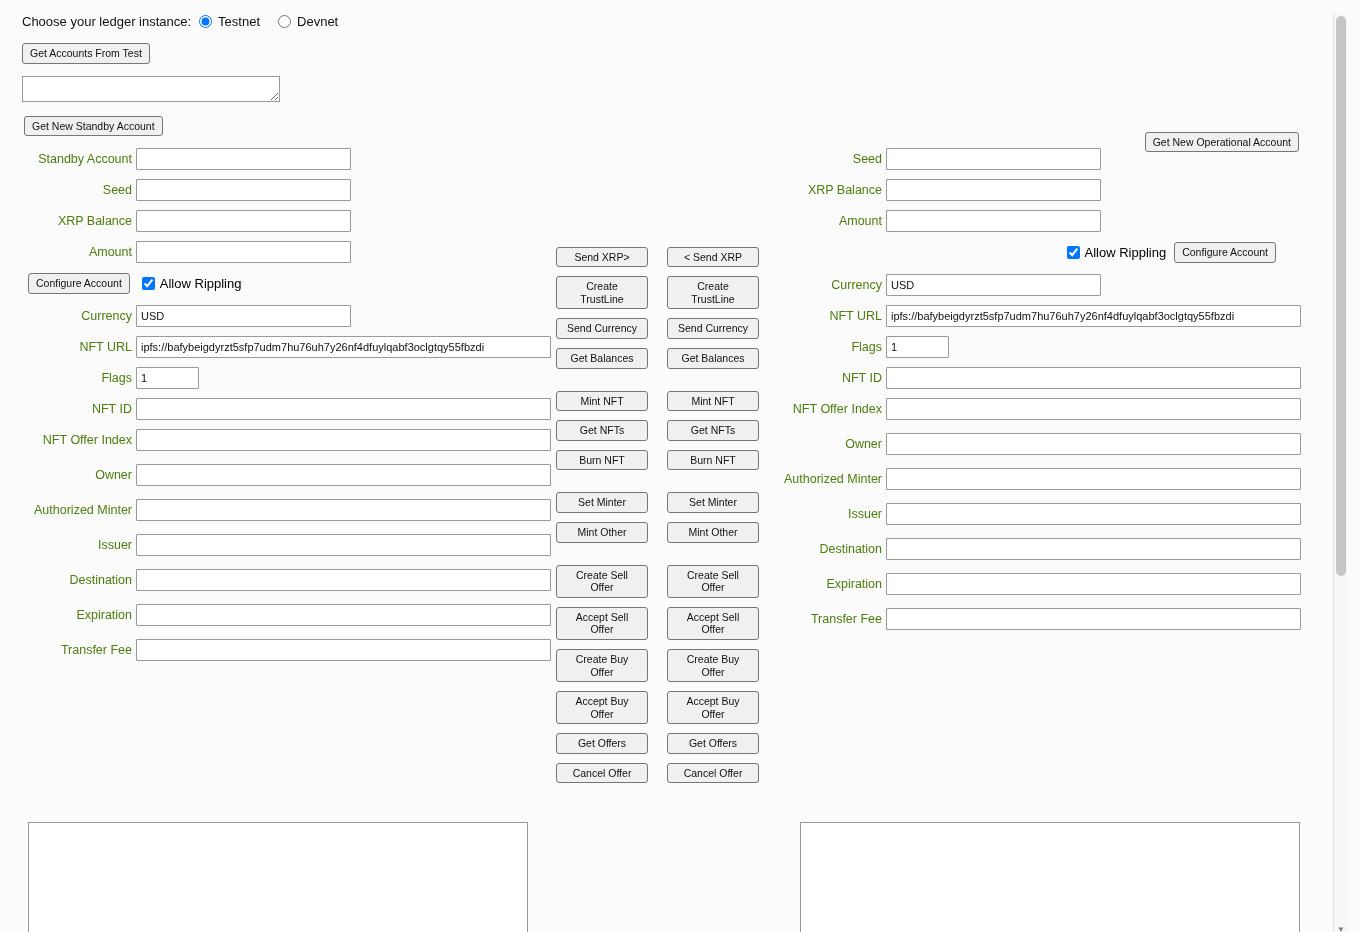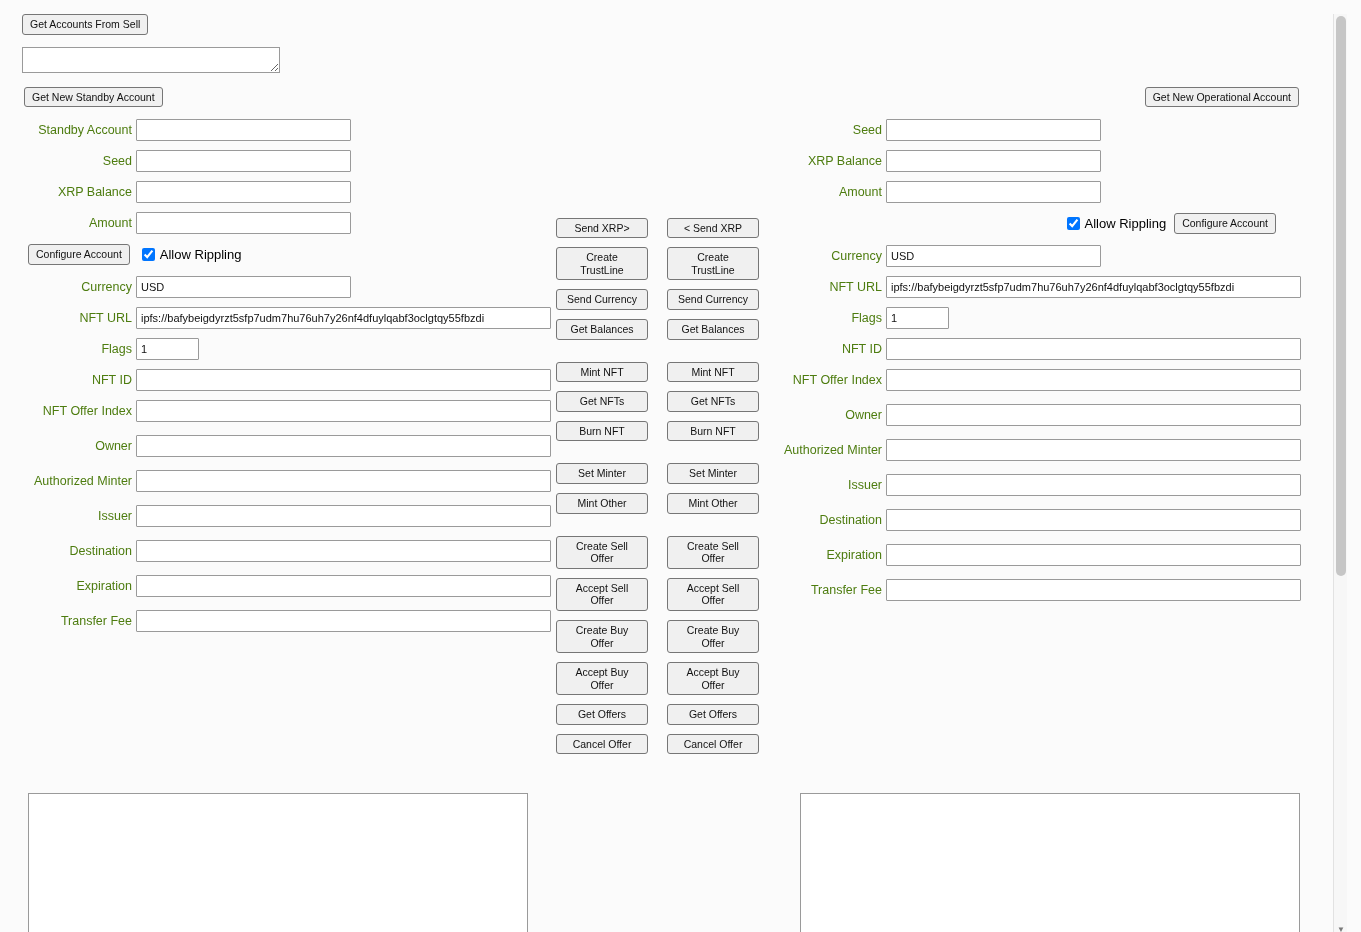--- a/index.html
+++ b/index.html
@@ -74,21 +74,21 @@
   .seed-box textarea { width: 258px; height: 26px; }
   .btn-seeds { margin: 14px 0 0 22px; display:block; }
 
   
   .cols {
     position: relative;
     margin-top: 10px;
   }
   .topbtns { position: relative; height: 22px; }
   .btn-standby { position: absolute; left: 24px; top: 0; }
-  .btn-operational { position: absolute; right: 48px; top: 0; }
+  .btn-operational { position: absolute; right: 48px; top: 16px; }
 
   .panelgrid {
     position: relative;
     margin-top: 10px;
   }
   
   .col-left { position: absolute; left: 0; top: 0; width: 560px; }
   .col-mid  { position: absolute; left: 556px; top: 0; width: 210px; }
   .col-right{ position: absolute; left: 762px; top: 0; width: 560px; }
 
@@ -161,22 +161,33 @@
     width: 1200px; height: 7px;
     background: #cfcfcf; border-radius: 4px;
   }
 </style>
 </head>
 <body>
 
 <div id="page">
 
 
-
-  <button class="btn-seeds">Get Accounts From Sell</button>
+  <div class="ledger-row">
+    <span class="lbl">Choose your ledger instance:</span>
+    <span class="radio-wrap">
+      <input type="radio" name="ledger" checked="" style="">
+      <span>Testnet</span>
+    </span>
+    <span class="radio-wrap">
+      <input type="radio" name="ledger" style="">
+      <span>Devnet</span>
+    </span>
+  </div>
+
+  <button class="btn-seeds">Get Accounts From Test</button>
 
   <div class="seed-box">
     <textarea style=""></textarea>
   </div>
 
   <div class="cols">
 
     <div class="topbtns">
       <button class="btn-standby">Get New Standby Account</button>
       <button class="btn-operational">Get New Operational Account</button>

